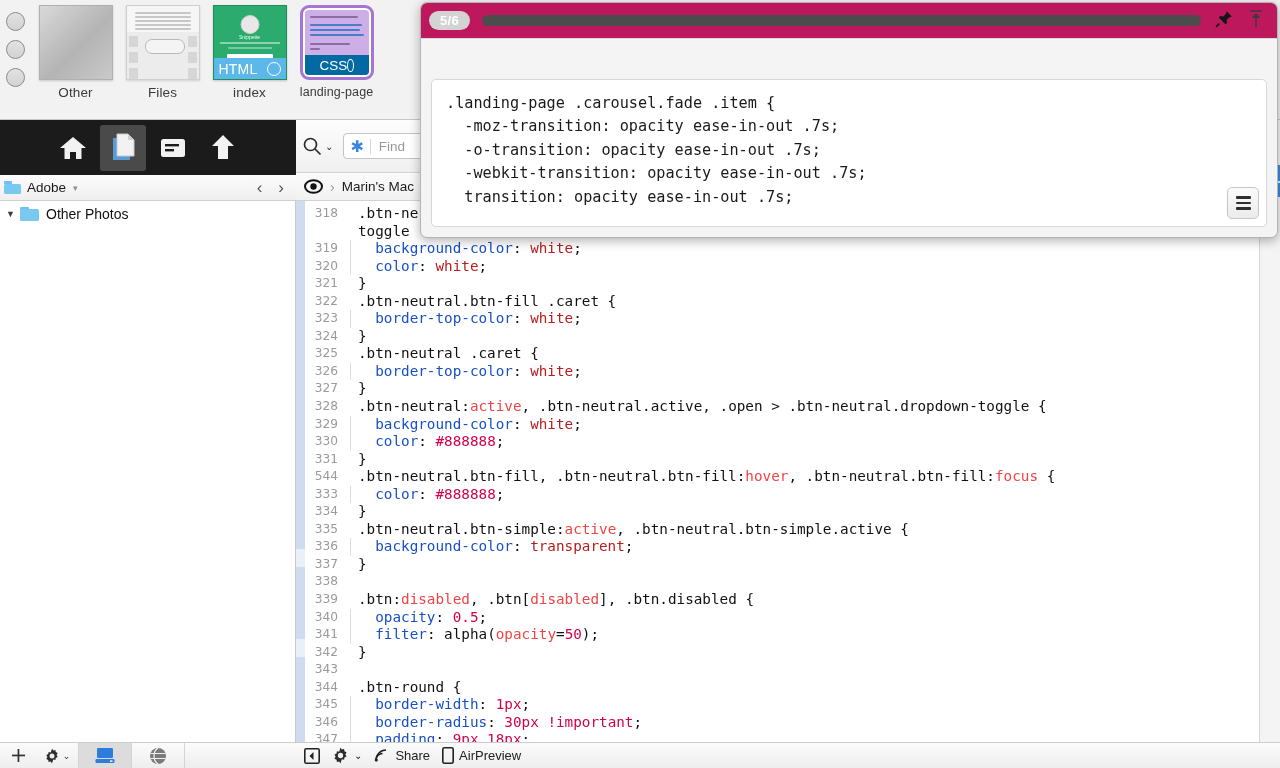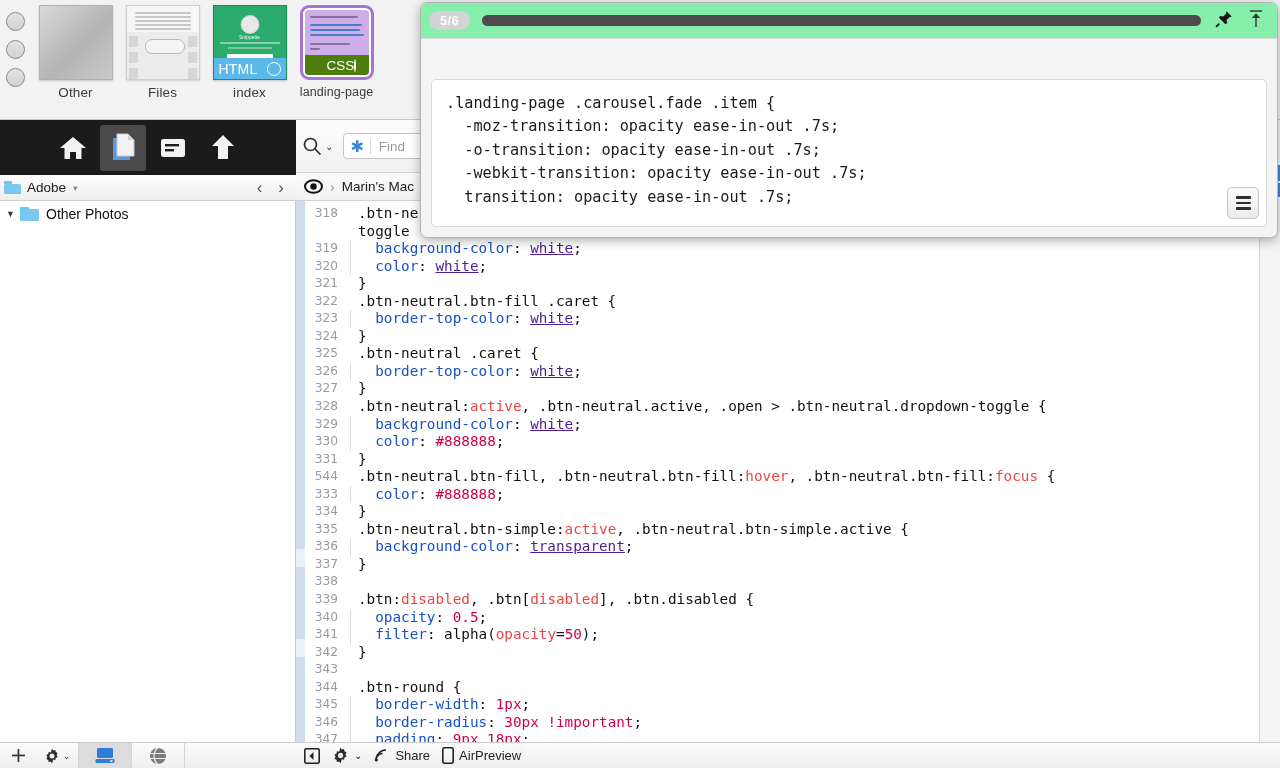--- a/index.html
+++ b/index.html
@@ -79,22 +79,22 @@
   .tb-index .foot .ring { width:12px; height:12px; border:1.6px solid #fff; border-radius:50%; }
   
   .tb-css-wrap {
     width:74px; height:75px; border:3px solid #a574d4; border-radius:9px;
     box-sizing:border-box; padding:2px; background:#fff;
   }
   .tb-css { position:relative; width:100%; height:100%; background:#cdaee6; overflow:hidden; border-radius:4px;}
   .tb-css .cl { position:absolute; left:5px; height:2px; background:#8a6ea3; border-radius:1px; }
   .tb-css .clb { position:absolute; left:5px; height:2px; background:#4a7ccc; border-radius:1px; }
   .tb-css .foot {
-    position:absolute; left:0; right:0; bottom:0; height:20px; background:#4d7c0f;
-    display:flex; align-items:center; justify-content:space-between; padding:0 22px; box-sizing:border-box;
+    position:absolute; left:0; right:0; bottom:0; height:20px; background:#0369a1;
+    display:flex; align-items:center; justify-content:space-between; padding:0 15px; box-sizing:border-box;
   }
   .tb-css .foot span { color:#fff; font-size:13.5px; }
   .tb-css .foot .ring { width:11px; height:11px; border:1.6px solid #fff; border-radius:50%; }
 
   
   .darkbar {
     position:absolute; left:0; top:120px; width:296px; height:55px;
     background:#1b1b1b;
     display:flex; align-items:center; justify-content:center; gap:4px;
   }
@@ -191,21 +191,21 @@
   .cl-row { display:flex; height:17.55px; align-items:flex-start; }
   .lnum {
     width:44px; text-align:right; padding-right:11px; box-sizing:border-box;
     color:#9a9a9a; font-size:12.2px; line-height:17.55px; flex:0 0 auto;
     font-family:"DejaVu Sans", sans-serif;
   }
   .ltext { white-space:pre; color:#111; line-height:17.55px; position:relative; padding-left:9px;}
   .ind-guide { position:absolute; left:1px; top:0; bottom:0; width:1px; background:#dcdcdc;}
   .t-sel  { color:#111111; }
   .t-prop { color:#1750c9; }
-  .t-val  { color:#4c1d95;text-decoration:underline; }
+  .t-val  { color:#b91c1c; }
   .t-num  { color:#d4004b; }
   .t-pseu { color:#ef4444;text-align:center; }
   .t-plain{ color:#111111; }
 
   
   .bottombar-right {
     position:absolute; left:296px; top:742px; right:0; height:26px;
     background:linear-gradient(180deg,#fbfbfb,#eeeeee);
     border-top:1px solid #cccccc; box-sizing:border-box;
     display:flex; align-items:center; gap:12px; padding-left:8px;
@@ -220,21 +220,21 @@
 
   
   .popup {
     position:absolute; left:420px; top:2px; width:858px; height:236px;
     background:#f4f4f4; border:1px solid #b4b4b4; border-radius:7px;
     box-shadow:0 3px 11px rgba(0,0,0,.30);
     box-sizing:border-box; overflow:hidden;
   }
   .popup-top {
     position:absolute; left:0; top:0; right:0; height:36px;
-    background:#86efac; border-bottom:1px solid #dcdcdc;
+    background:#be185d; border-bottom:1px solid #dcdcdc;
     display:flex; align-items:center; padding:0 8px; box-sizing:border-box;
   }
   .step-badge {
     background:#d3d3d3; color:#ffffff; font-size:13px; font-weight:bold;
     border-radius:11px; padding:2px 11px; margin-right:12px; letter-spacing:.3px;
   }
   .progress-track {
     flex:1; height:11px; border-radius:6px; background:#4c4c4c; overflow:hidden; margin-right:14px;
   }
   .progress-fill { height:100%; background:#6fc4de; border-radius:6px; }

